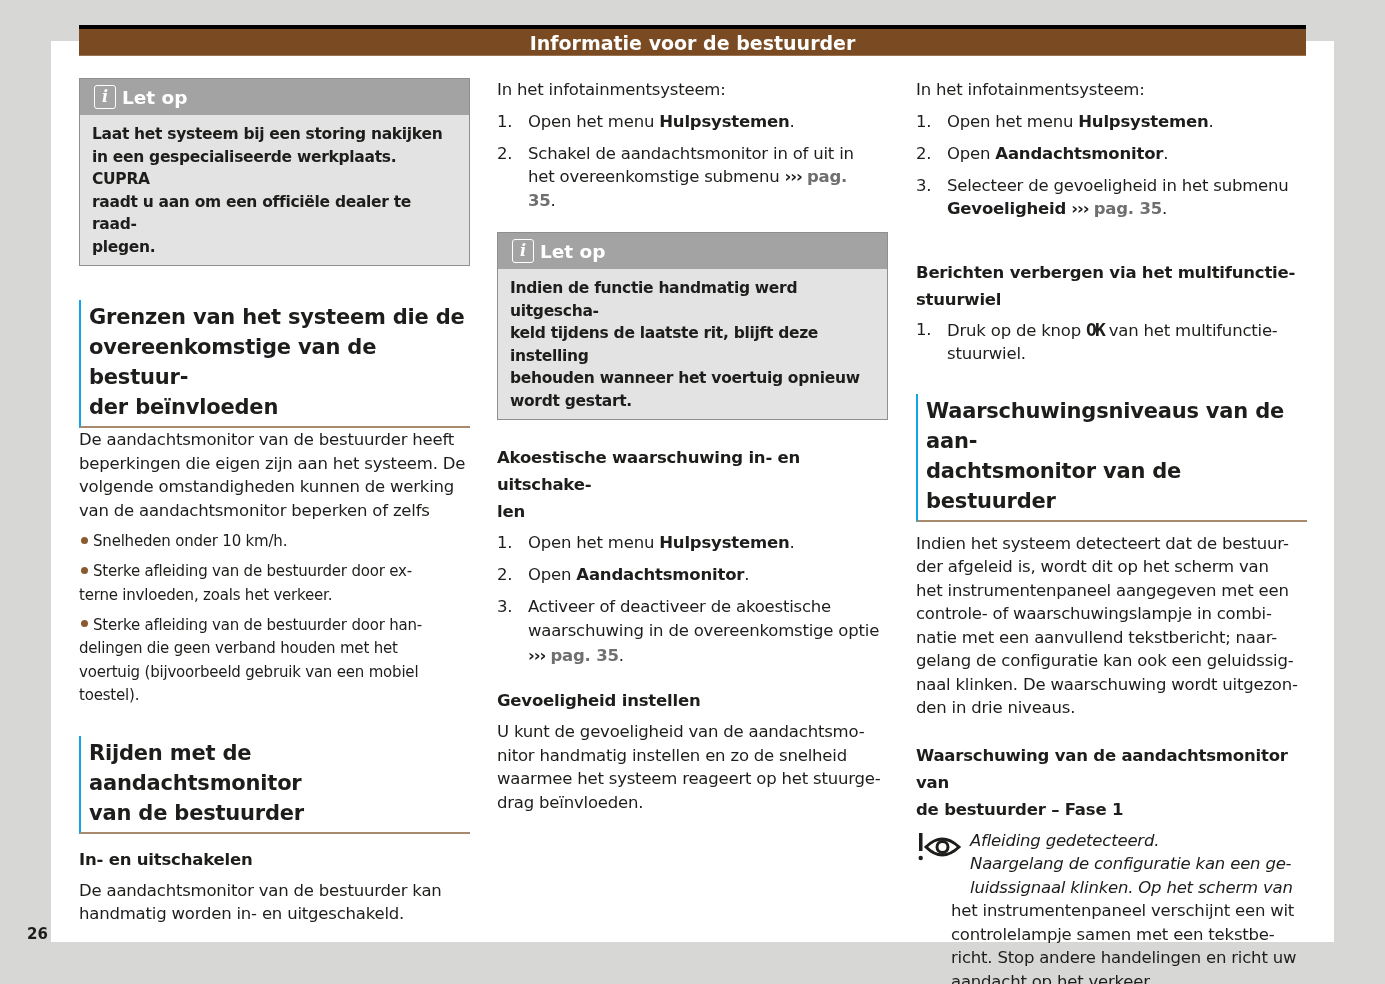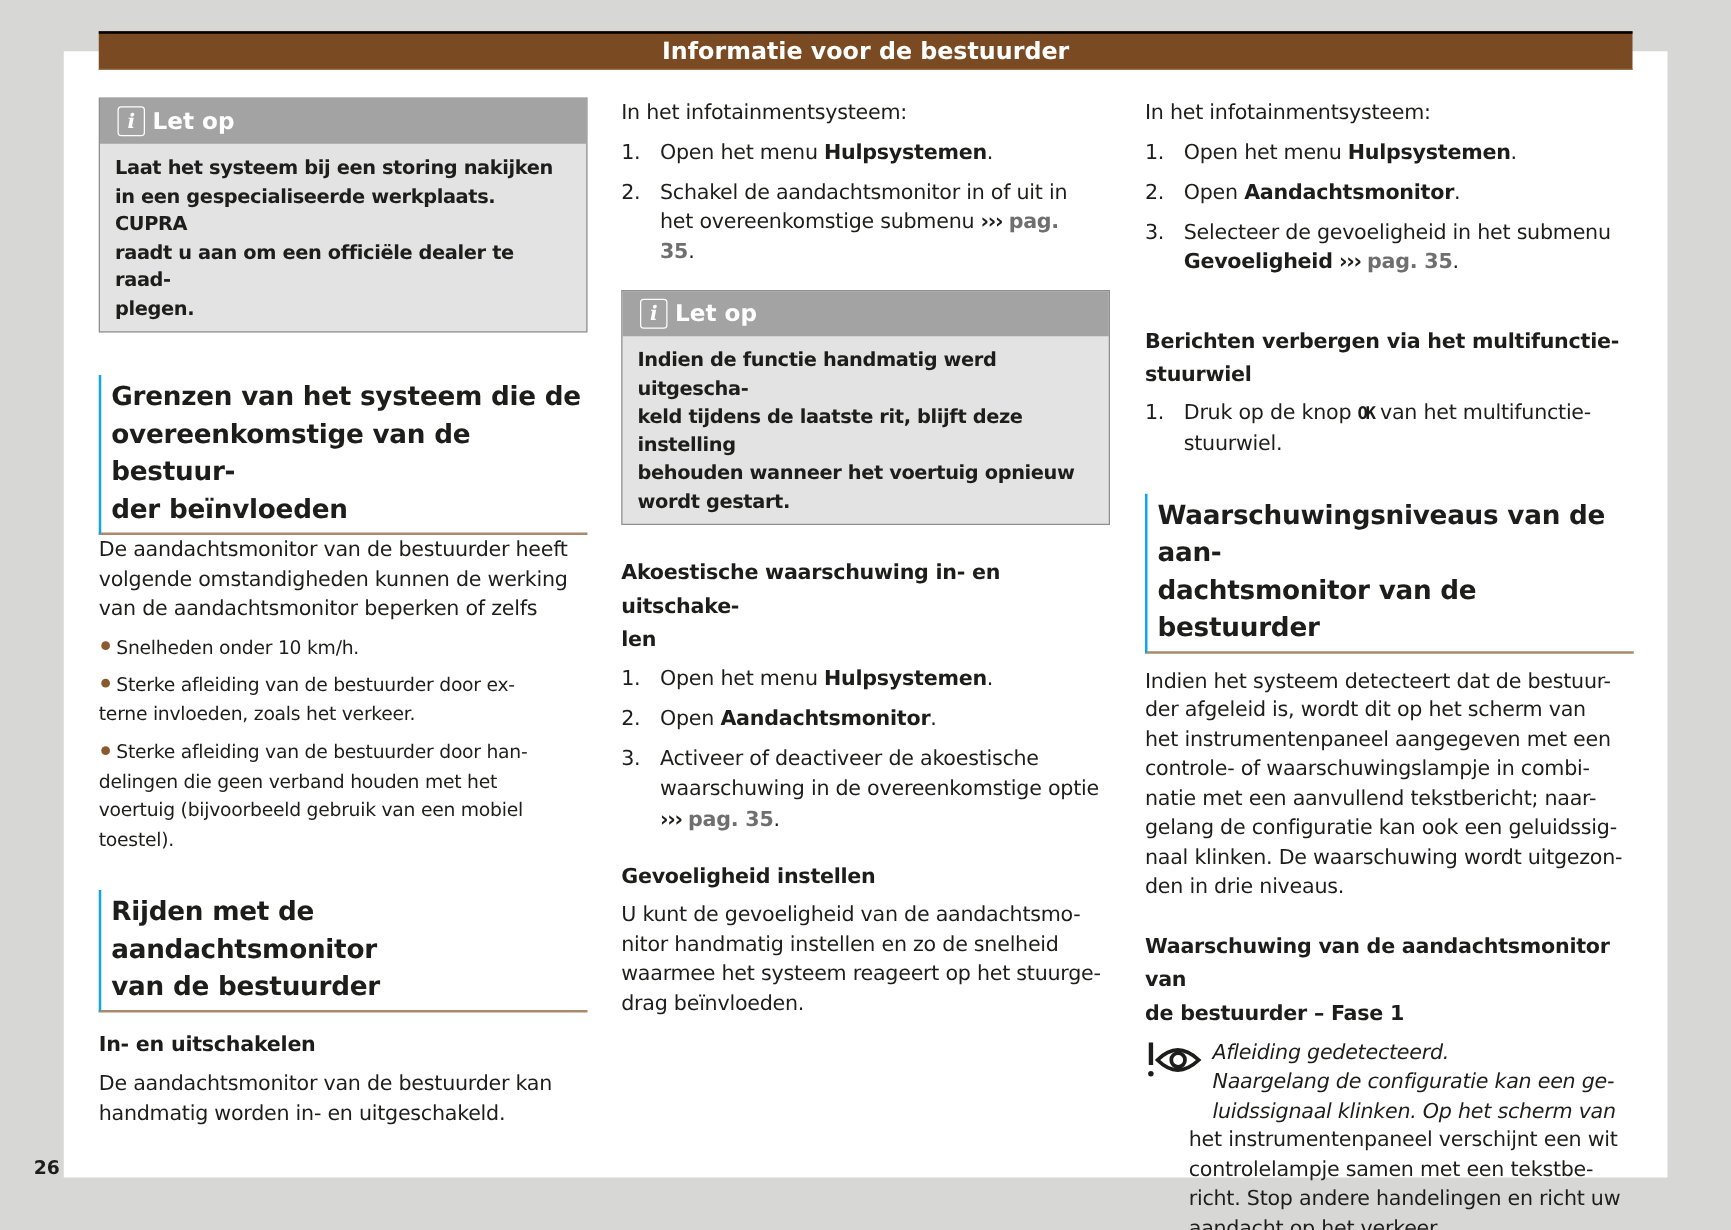--- a/index.html
+++ b/index.html
@@ -1,40 +1,40 @@
 <!DOCTYPE html>
 <html><head>
 <meta charset="utf-8">
 <style>
   html, body { margin:0; padding:0; }
   body { width:1385px; height:984px; background:#d7d7d5; position:relative; overflow:hidden;
          font-family:"DejaVu Sans", sans-serif; color:#1d1d1b; }
   .page { position:absolute; left:51px; top:41px; width:1283px; height:901px; background:#ffffff; }
   .header-bar { position:absolute; left:79px; top:25px; width:1227px; height:31px; background:#7a4b22;
-                border-top:2px solid #000000; border-bottom:1px solid #9c7350; box-sizing:border-box;
+                border-top:4px solid #000000; border-bottom:1px solid #9c7350; box-sizing:border-box;
                 color:#fff; font-weight:bold; font-size:19px; text-align:center; line-height:29px; }
   .page-number { position:absolute; left:27px; top:925px; font-weight:bold; font-size:15px; color:#1d1d1b; }
   .col { position:absolute; top:78px; width:391px; }
   .col1 { left:79px; } .col2 { left:497px; } .col3 { left:916px; }
   p, .txt { font-size:16.5px; line-height:23.5px; margin:0; letter-spacing:-0.2px; }
   .note { border:1px solid #8f8f8f; background:#e3e3e3; }
   .note-head { background:#a3a3a3; color:#fff; font-weight:bold; font-size:18.5px; height:36px; display:flex; align-items:center; padding-left:14px; }
   .info-icon { display:inline-block; width:20px; height:22px; border:1.5px solid #fff; border-radius:3px; margin-right:6px;
                font-family:"DejaVu Serif", serif; font-style:italic; font-weight:bold; font-size:16px; text-align:center; line-height:22px; }
   .note-body { padding:8px 12px 7px 12px; font-weight:bold; font-size:15.5px; line-height:22.5px; letter-spacing:-0.3px; }
   .h2 { border-left:2px solid #0ea5e9; border-bottom:2px solid #a88a6c; padding:2px 0 4px 8px; font-weight:bold; font-size:21px; line-height:30px; letter-spacing:-0.2px; }
   .h3 { font-weight:bold; font-size:16.5px; line-height:27px; margin:0; letter-spacing:-0.2px; }
   ol { list-style:none; margin:0; padding:0; }
   ol li { position:relative; padding-left:31px; font-size:16.5px; line-height:23.5px; margin-bottom:8.5px; letter-spacing:-0.2px; }
   ol li .num { position:absolute; left:0; top:0; }
   .bullet { font-size:15px; line-height:23.5px; margin:0 0 6.5px 0; letter-spacing:-0.2px; }
   .dot { display:inline-block; width:7px; height:7px; border-radius:50%; background:#8a5a2f; margin:0 5px 3px 2px; vertical-align:middle; }
   .ref { color:#6f6f6f; font-weight:bold; }
   .chev { font-weight:bold; color:#1d1d1b; letter-spacing:-1px; }
-  .okglyph { font-family:"DejaVu Sans Mono", monospace; font-weight:bold; font-size:14px; letter-spacing:-2px; }
+  .okglyph { font-family:"DejaVu Sans Mono", monospace; font-weight:bold; font-size:18px; letter-spacing:-2px; }
   .warn-block { position:relative; }
   .eye-icon { position:absolute; left:0; top:2px; width:46px; height:32px; }
 </style>
 </head>
 <body>
 
 <div class="page"></div>
 <div class="header-bar"><span>Informatie voor de bestuurder</span></div>
 <div class="page-number">26</div>
 
@@ -52,20 +52,21 @@
     </div>
   </div>
 
   <div class="h2" style="margin-top:34px;">
     <div>Grenzen van het systeem die de</div>
     <div>overeenkomstige van de bestuur-</div>
     <div>der beïnvloeden</div>
   </div>
   <div style="margin-bottom:8px;">
     <p>De aandachtsmonitor van de bestuurder heeft</p>
+    <p>beperkingen die eigen zijn aan het systeem. De</p>
     <p>volgende omstandigheden kunnen de werking</p>
     <p>van de aandachtsmonitor beperken of zelfs</p>
   </div>
   <div class="bullet">
     <div><span class="dot"></span><span>Snelheden onder 10 km/h.</span></div>
   </div>
   <div class="bullet">
     <div><span class="dot"></span><span>Sterke afleiding van de bestuurder door ex-</span></div>
     <div>terne invloeden, zoals het verkeer.</div>
   </div>

